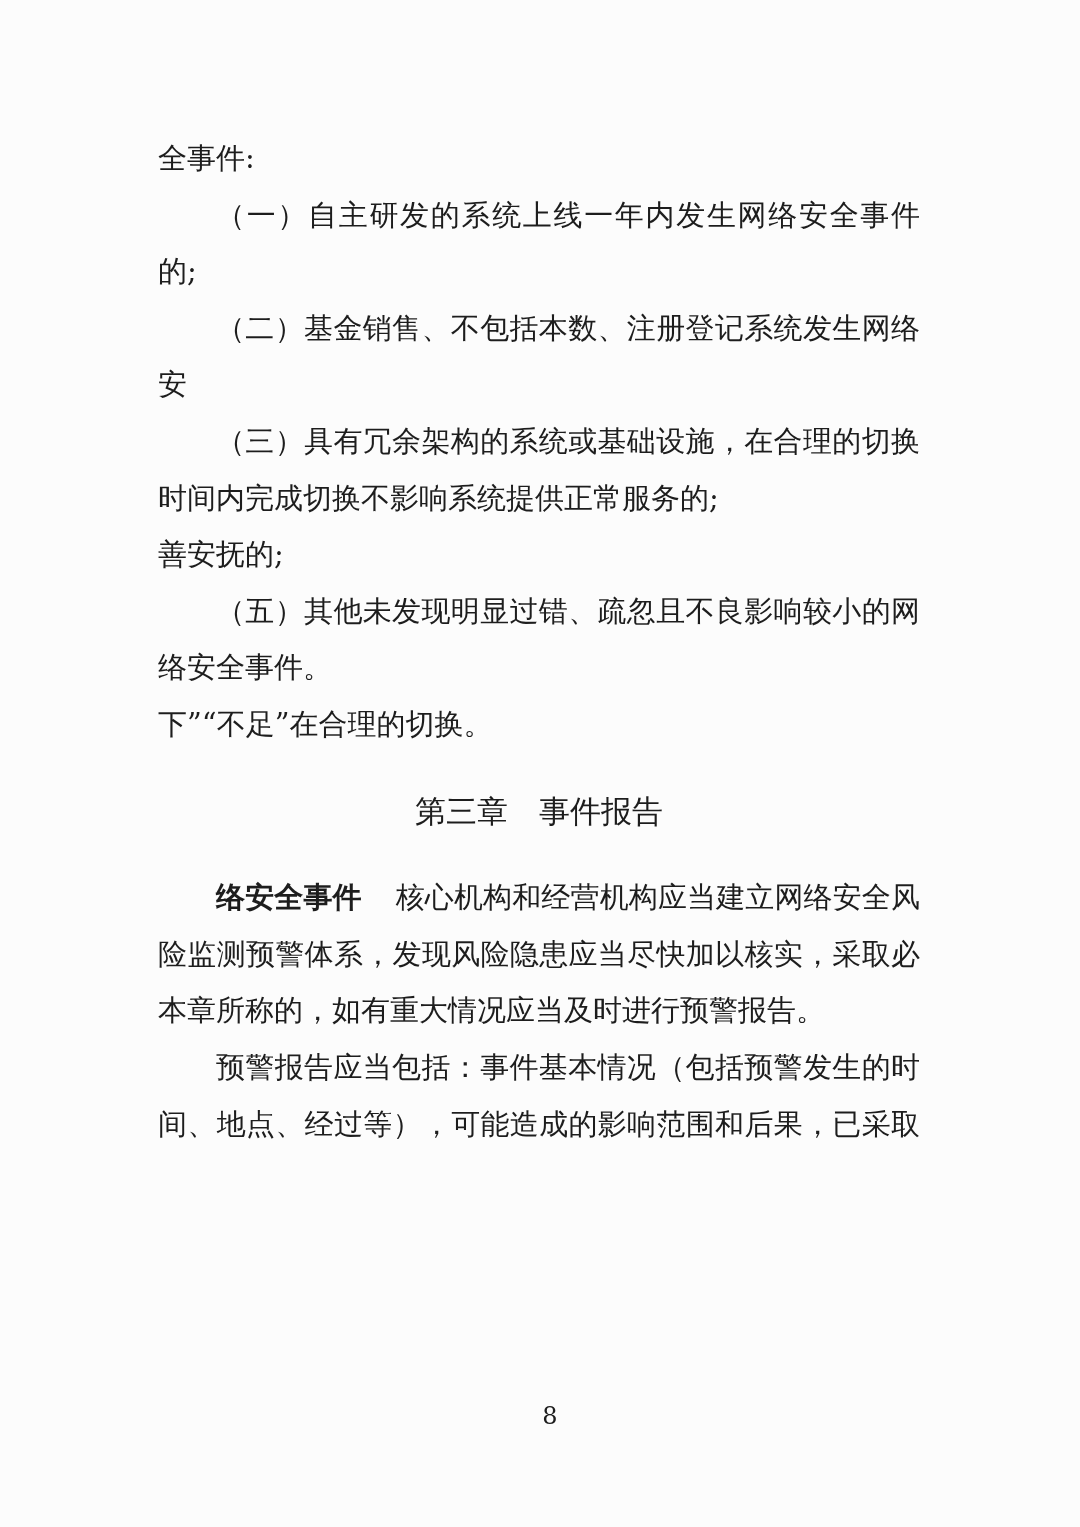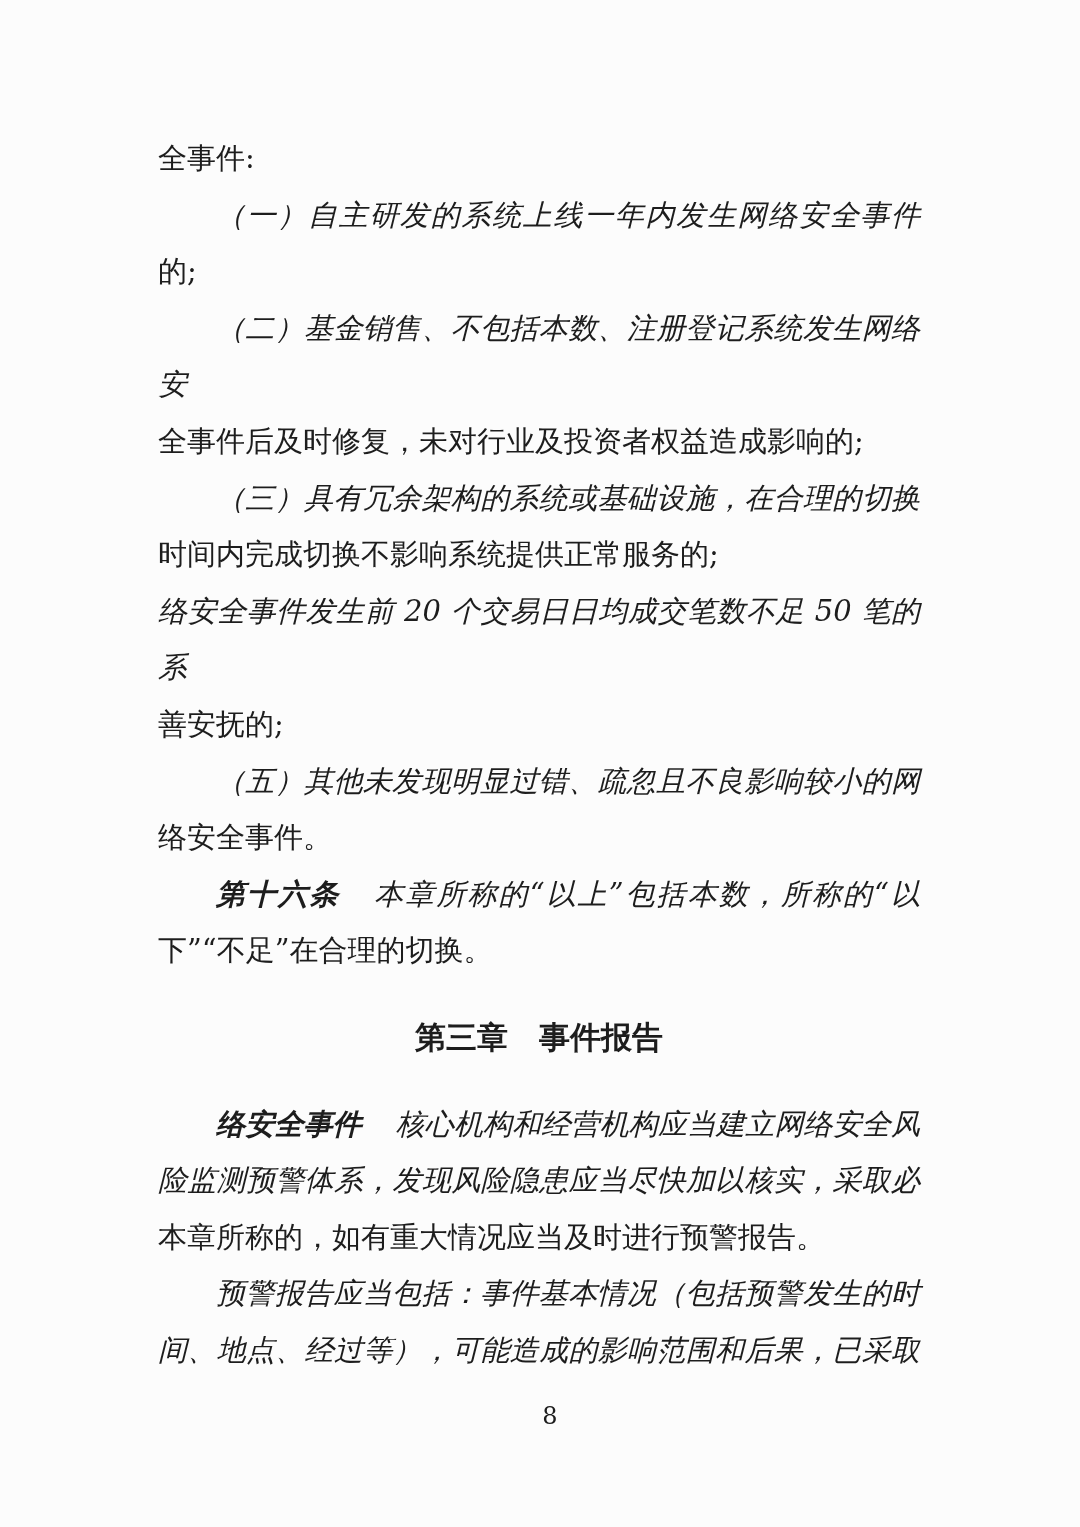--- a/index.html
+++ b/index.html
@@ -26,32 +26,31 @@
     line-height: 56.6px;
     letter-spacing: 0;
   }
   .text-line {
     text-align: justify;
     text-justify: inter-character;
     white-space: normal;
   }
   .text-line.fill {
     text-align-last: justify;
-    font-style: italic;
   }
   .text-line.indent {
     text-indent: 58px;
   }
   .article-num {
     font-weight: bold;
     margin-right: 34px;
   }
   .chapter-heading {
     text-align: center;
-    font-weight: bold;
+    font-weight: normal;
     font-size: 31px;
     margin-top: 30px;
     margin-bottom: 30px;
   }
   .page-number {
     position: absolute;
     top: 1402px;
     left: 0;
     width: 100%;
     text-align: center;
@@ -61,28 +60,25 @@
 </style>
 </head>
 <body>
 
 <div class="page">
   <div class="doc">
       <div class="text-line"><span>全事件:</span></div>
       <div class="text-line indent fill"><span>（一）自主研发的系统上线一年内发生网络安全事件</span></div>
       <div class="text-line"><span>的;</span></div>
       <div class="text-line indent fill"><span>（二）基金销售、不包括本数、注册登记系统发生网络安</span></div>
-      <div class="text-line"><span>全事件后及时修复，未对行业及投资者权益造成影响的;</span></div>
       <div class="text-line indent fill"><span>（三）具有冗余架构的系统或基础设施，在合理的切换</span></div>
       <div class="text-line"><span>时间内完成切换不影响系统提供正常服务的;</span></div>
-      <div class="text-line fill"><span>络安全事件发生前 20 个交易日日均成交笔数不足 50 笔的系</span></div>
       <div class="text-line"><span>善安抚的;</span></div>
       <div class="text-line indent fill"><span>（五）其他未发现明显过错、疏忽且不良影响较小的网</span></div>
       <div class="text-line"><span>络安全事件。</span></div>
-      <div class="text-line indent fill"><span class="article-num">第十六条</span><span>本章所称的“以上”包括本数，所称的“以</span></div>
       <div class="text-line"><span>下”“不足”在合理的切换。</span></div>
       <div class="chapter-heading">第三章　事件报告</div>
       <div class="text-line indent fill"><span class="article-num">络安全事件</span><span>核心机构和经营机构应当建立网络安全风</span></div>
       <div class="text-line fill"><span>险监测预警体系，发现风险隐患应当尽快加以核实，采取必</span></div>
       <div class="text-line"><span>本章所称的，如有重大情况应当及时进行预警报告。</span></div>
       <div class="text-line indent fill"><span>预警报告应当包括：事件基本情况（包括预警发生的时</span></div>
       <div class="text-line fill"><span>间、地点、经过等），可能造成的影响范围和后果，已采取</span></div>
     </div>
   <div class="page-number">8</div>
 </div>

